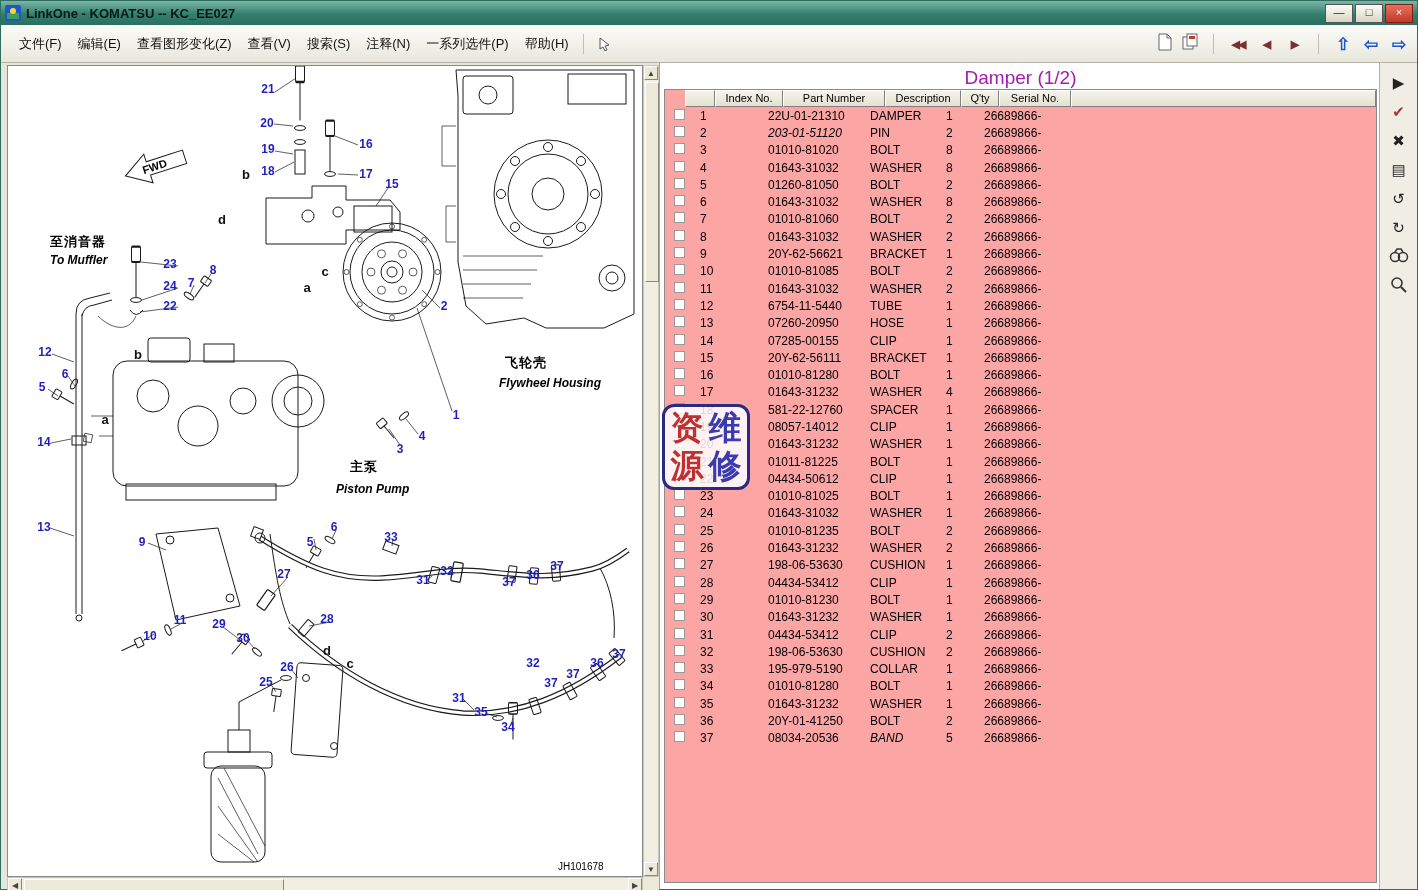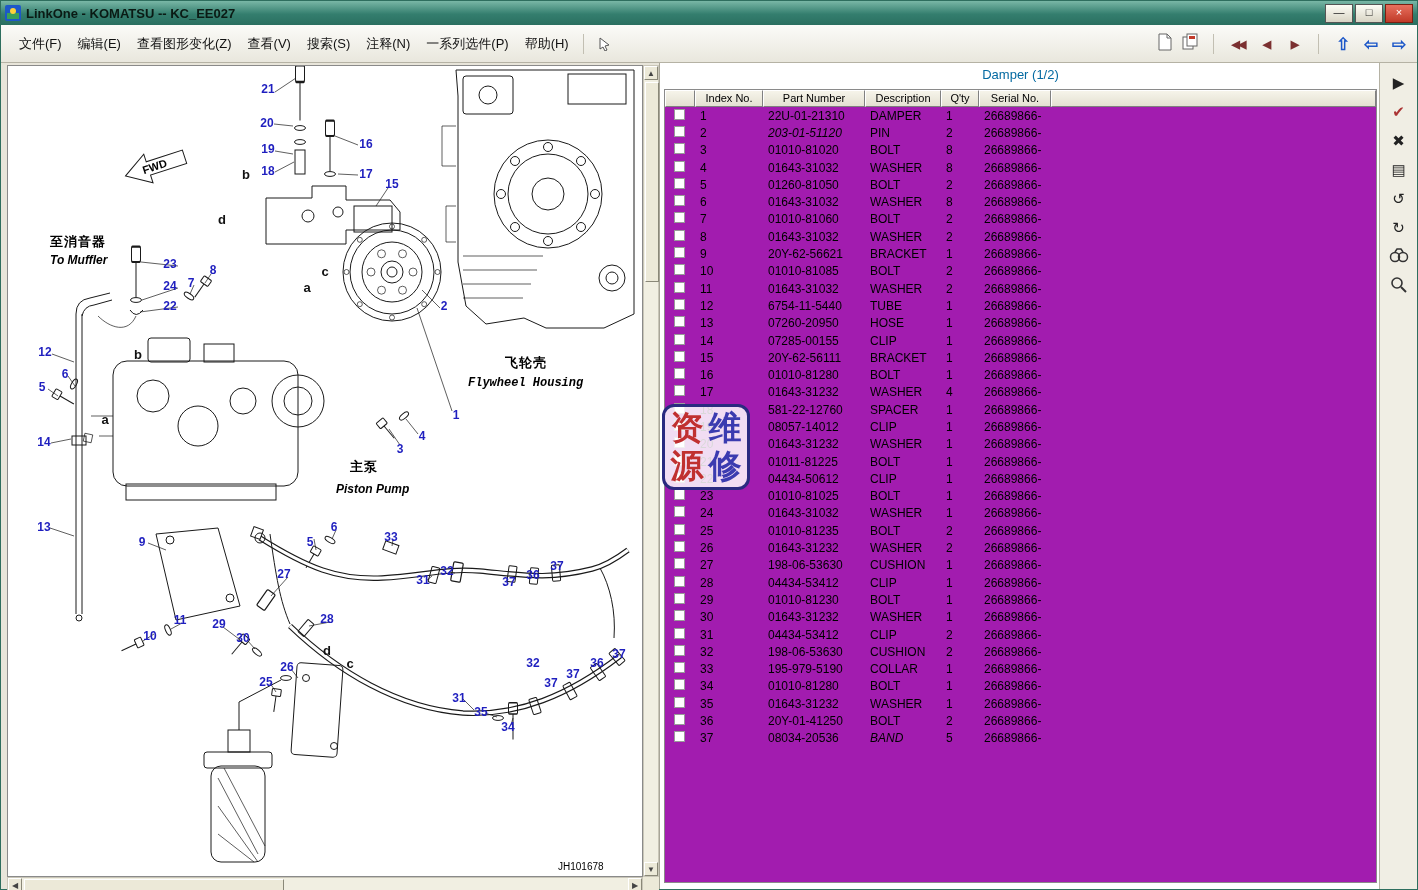--- a/index.html
+++ b/index.html
@@ -47,22 +47,22 @@
   .vscroll{position:absolute;left:642px;top:2px;width:16px;height:812px;background:#f1efe2;border:1px solid #c9c6b8;box-sizing:border-box;}
   .hscroll{position:absolute;left:6px;top:814px;width:636px;height:16px;background:#f1efe2;border:1px solid #c9c6b8;box-sizing:border-box;}
   .scroll-btn{position:absolute;width:14px;height:14px;background:#ece9d8;border:1px solid;
     border-color:#fff #8a8878 #8a8878 #fff;font-size:8px;line-height:14px;text-align:center;color:#444;box-sizing:border-box;}
   .v-thumb{position:absolute;left:1px;top:16px;width:14px;height:200px;background:#ece9d8;border:1px solid;border-color:#fff #8a8878 #8a8878 #fff;box-sizing:border-box;}
   .h-thumb{position:absolute;top:1px;left:16px;width:260px;height:14px;background:#ece9d8;border:1px solid;border-color:#fff #8a8878 #8a8878 #fff;box-sizing:border-box;}
   .scroll-corner{position:absolute;left:642px;top:814px;width:16px;height:16px;background:#ece9d8;}
 
   
   .table-panel{position:absolute;left:658px;top:0;width:722px;bottom:0;background:#fff;border-left:1px solid #a8a598;box-sizing:border-box;}
-  .table-title{position:absolute;left:0;right:0;top:4px;text-align:center;font-size:13px;color:#0369a1;}
-  .table-frame{position:absolute;left:4px;right:4px;top:26px;bottom:6px;border:1px solid #8a8a8a;background:#a21caf;overflow:hidden;}
+  .table-title{position:absolute;left:0;right:0;top:4px;text-align:center;font-size:19px;color:#a21caf;}
+  .table-frame{position:absolute;left:4px;right:4px;top:26px;bottom:6px;border:1px solid #8a8a8a;background:#fca5a5;overflow:hidden;padding-left:20px;}
   .thead{display:flex;height:17px;background:#ece9d8;}
   .hcell{height:17px;box-sizing:border-box;border:1px solid;border-color:#fff #808080 #808080 #fff;
     background:linear-gradient(#f6f4ea,#e4e1d2);font-size:11px;color:#000;text-align:center;line-height:15px;
     overflow:hidden;white-space:nowrap;flex:0 0 auto;}
   .hcell.fill{flex:1 1 auto;}
   .rows{position:absolute;left:0;right:0;top:17px;bottom:0;overflow:hidden;}
   .trow{display:flex;height:17.3px;align-items:center;}
   .tcell{font-size:12px;color:#000;box-sizing:border-box;padding-left:5px;white-space:nowrap;overflow:hidden;flex:0 0 auto;}
   .cb{display:inline-block;width:9px;height:9px;border:1px solid #9a9a9a;background:#fff;margin-left:9px;}
 
@@ -384,21 +384,21 @@
           <span class="callout" style="left: 473px; top: 646px;">35</span>
           <span class="callout" style="left: 543px; top: 617px;">37</span>
           <span class="callout" style="left: 500px; top: 661px;">34</span>
         </div>
       <div id="dlabels" style="position:absolute;inset:0;">
           <span class="dlabel cn" style="left: 42px; top: 176px; text-align: right;">至消音器</span>
           <span class="dlabel en" style="left: 42px; top: 194px;">To Muffler</span>
           <span class="dlabel cn" style="left: 342px; top: 401px;">主泵</span>
           <span class="dlabel en" style="left: 328px; top: 423px;">Piston Pump</span>
           <span class="dlabel cn" style="left: 497px; top: 297px;">飞轮壳</span>
-          <span class="dlabel en" style="left: 460px; top: 317px; font-family: Liberation Mono, monospace;">Flywheel Housing</span>
+          <span class="dlabel en" style="left: 491px; top: 317px;">Flywheel Housing</span>
           <span class="dlabel fig" style="left: 550px; top: 800px;">JH101678</span>
         </div>
     </div>
 
     <div class="vscroll">
       <div class="scroll-btn" style="left:0;top:0;">▲</div>
       <div class="v-thumb"></div>
       <div class="scroll-btn" style="left:0;bottom:0;">▼</div>
     </div>
     <div class="hscroll">

